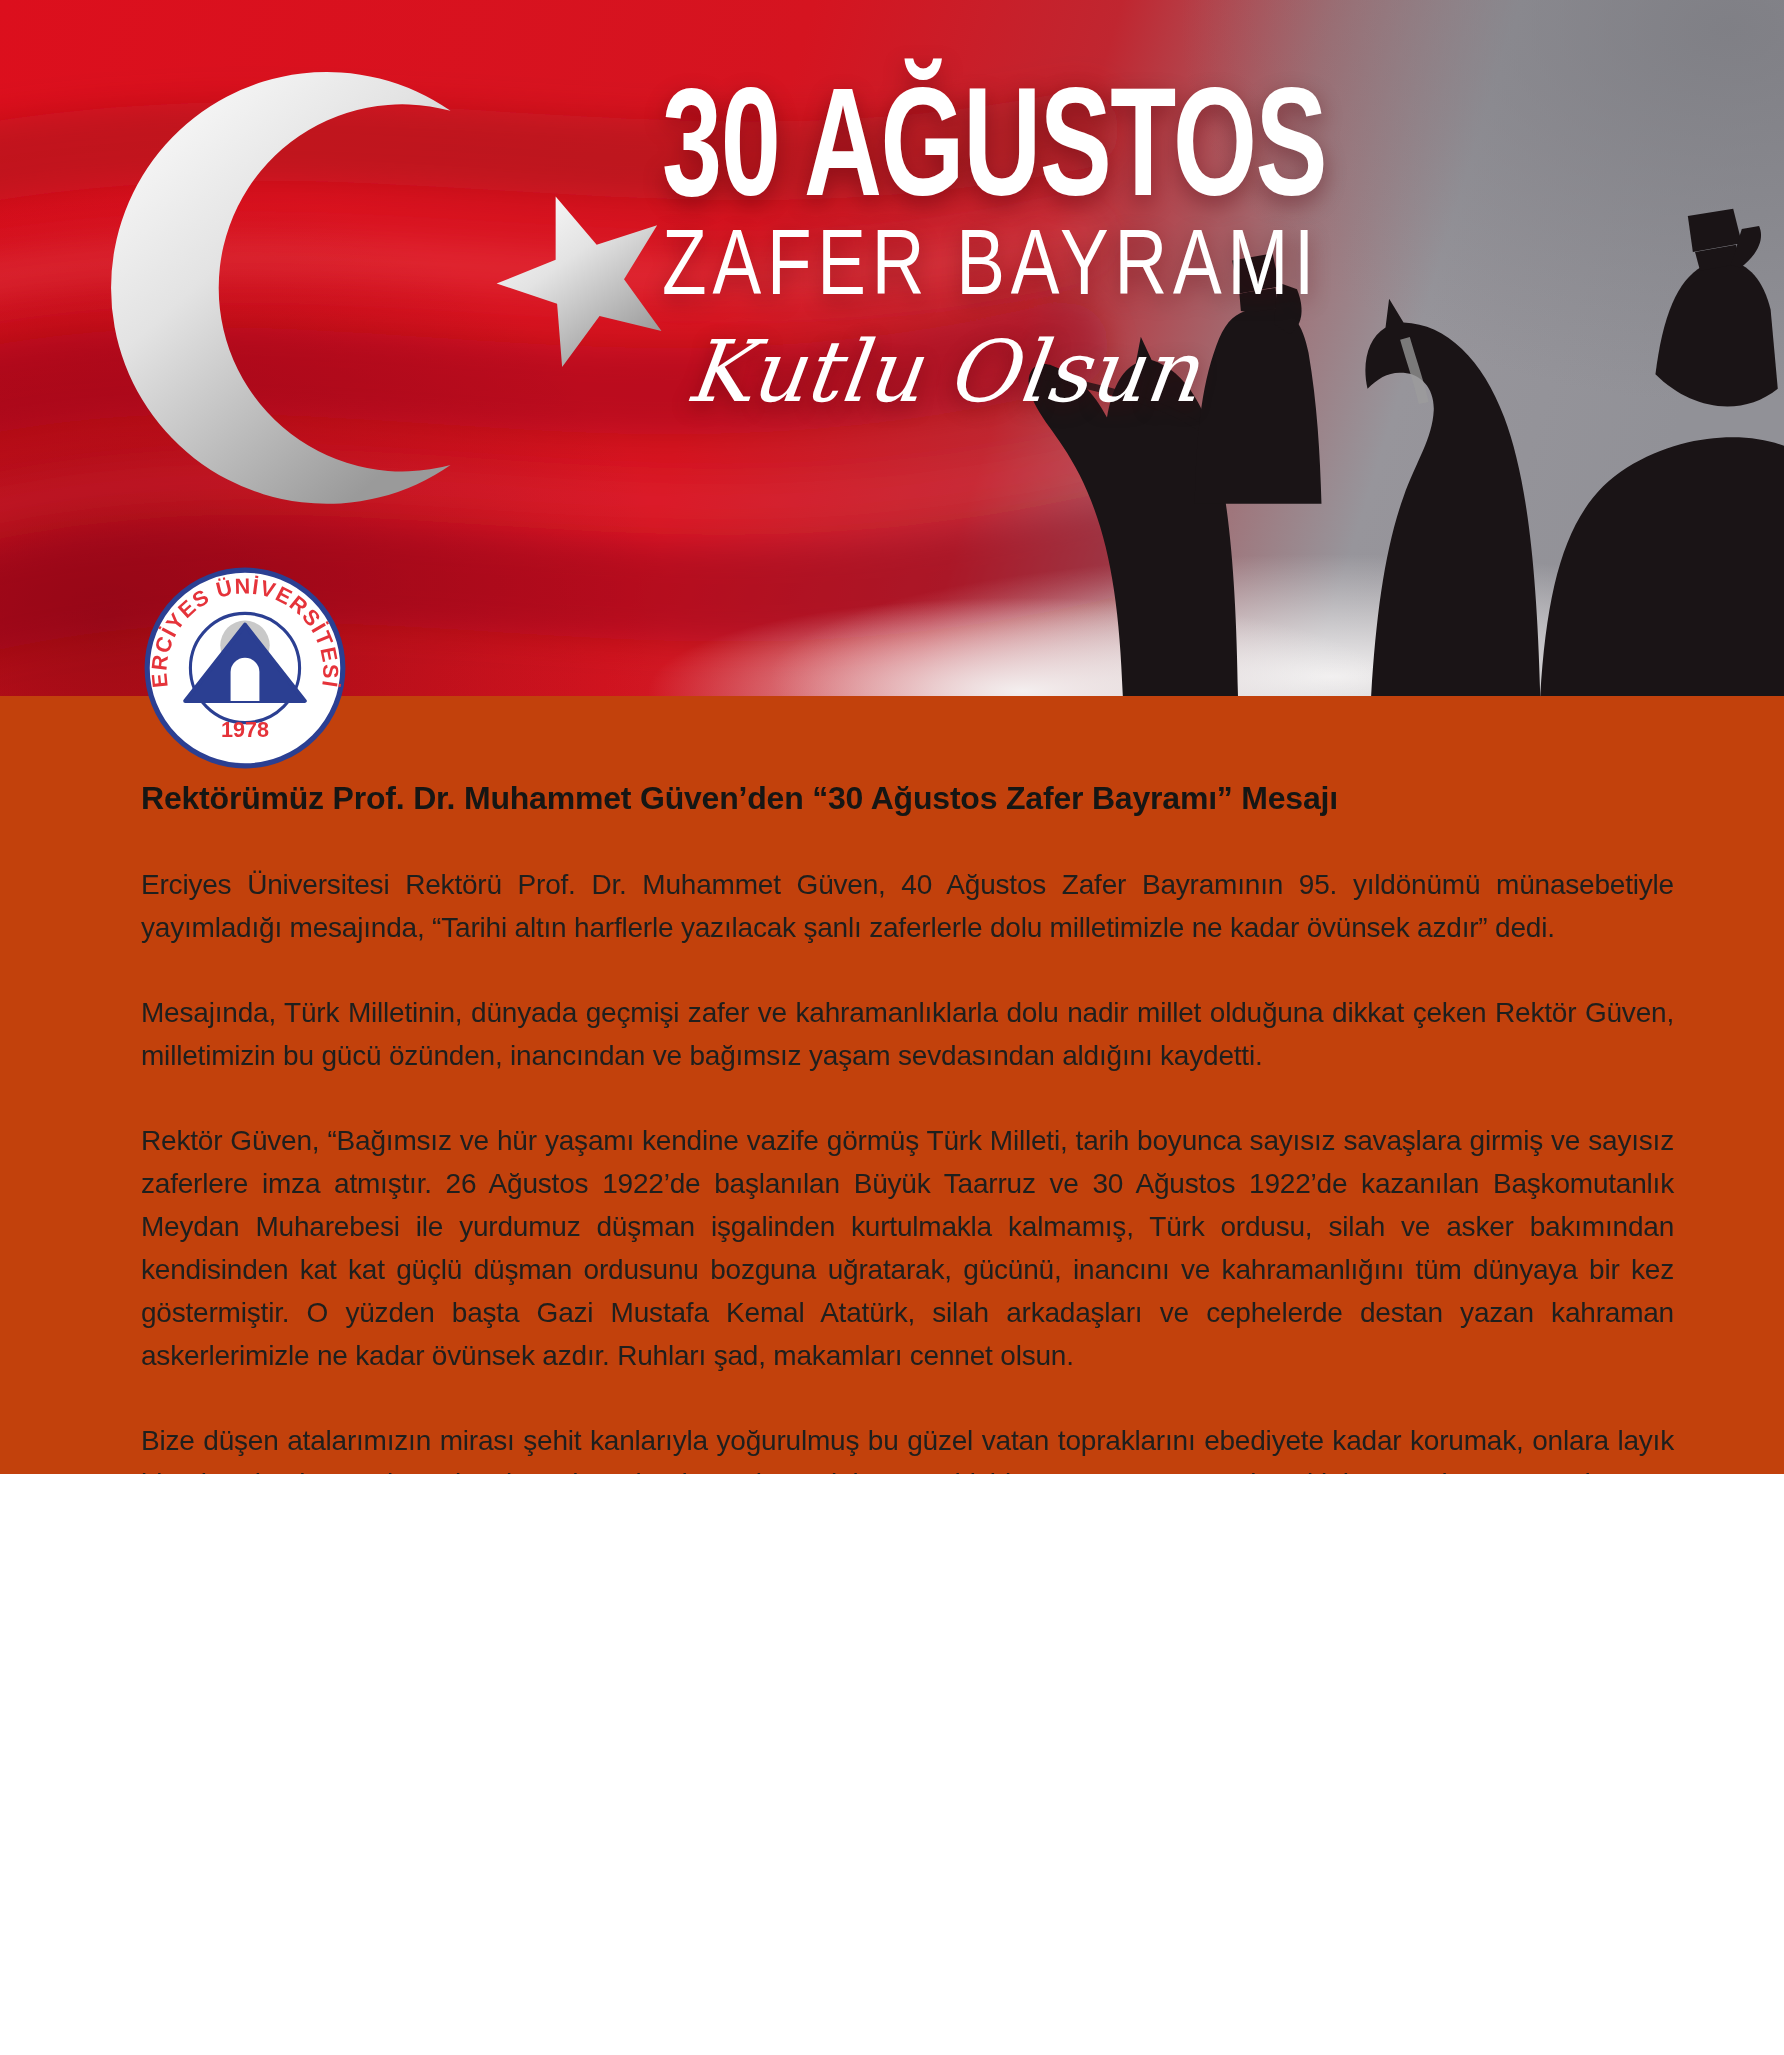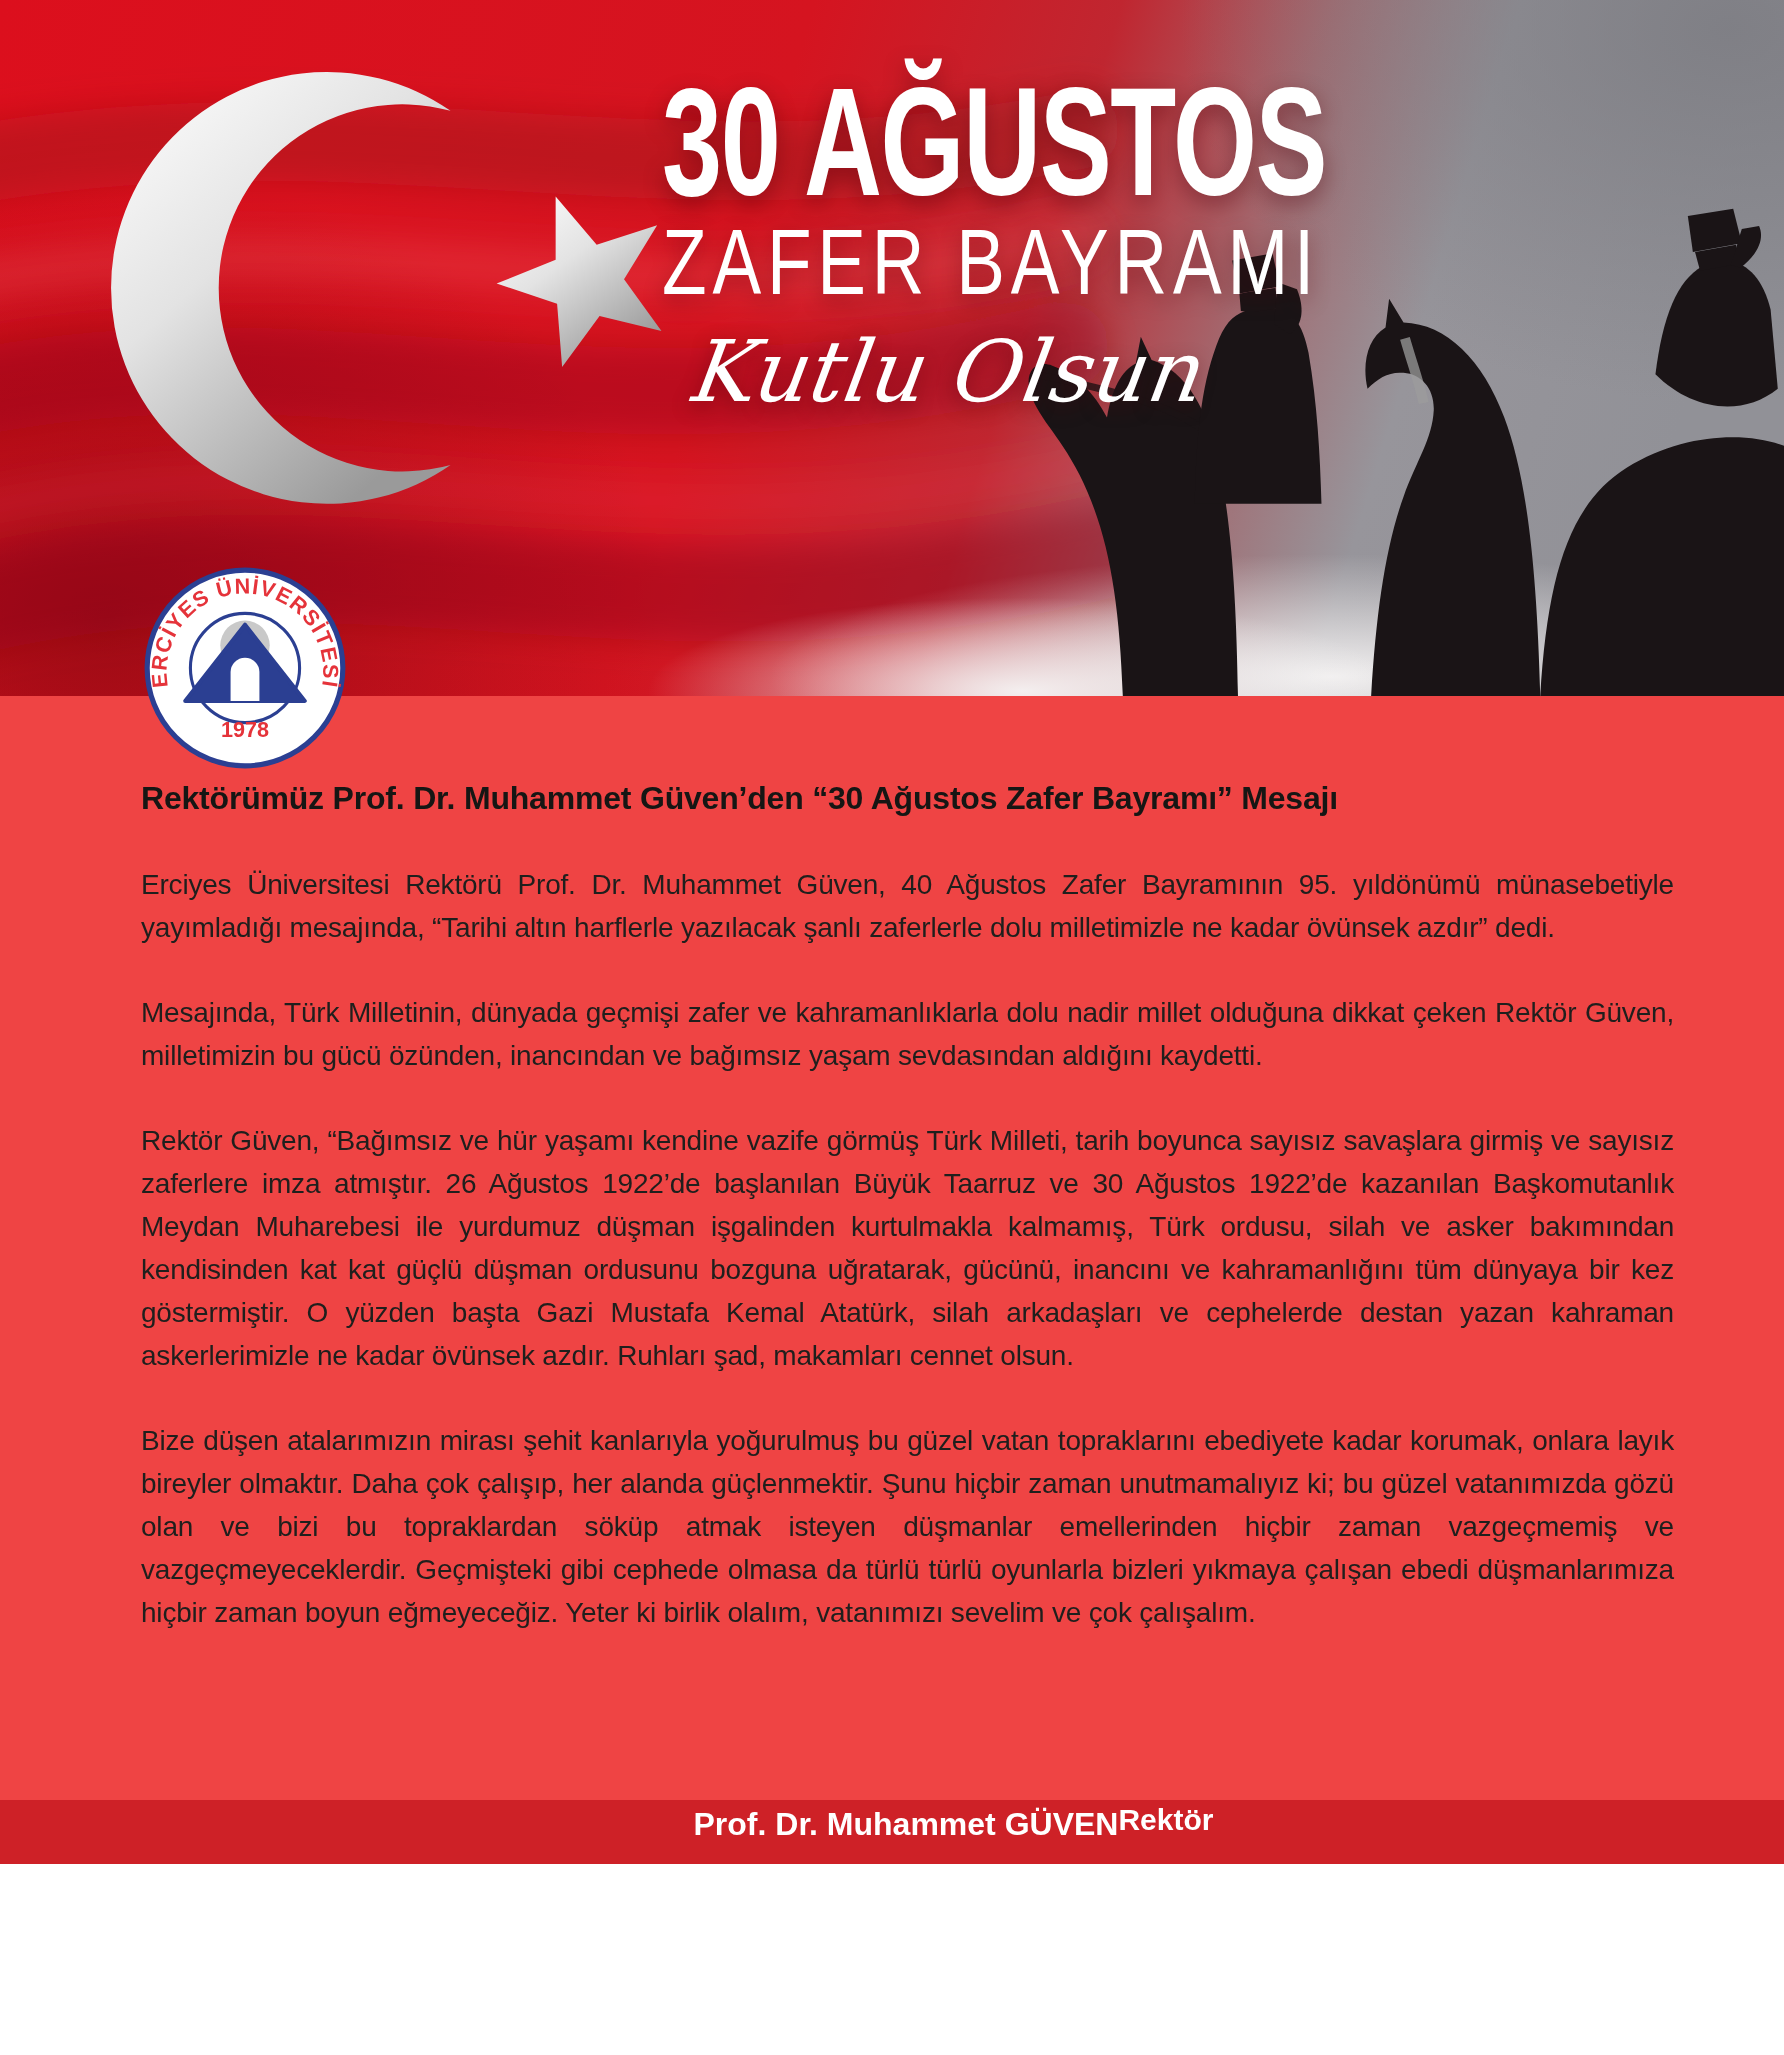--- a/index.html
+++ b/index.html
@@ -1,17 +1,17 @@
 <!DOCTYPE html>
 <html lang="tr" style="font-size:11.5px"><head>
 <meta charset="utf-8">
 <style>
   html,body{margin:0;padding:0;background:#ffffff;}
   #page{
-    position:relative;width:1785px;height:1864px;overflow:hidden;background:#ef4444;
+    position:relative;width:1785px;height:1474px;overflow:hidden;background:#c2410c;
     font-family:"Liberation Sans","DejaVu Sans",sans-serif;
   }
 
   
   .banner{position:absolute;left:0;top:0;width:1785px;height:696px;overflow:hidden;}
   .banner svg{display:block;}
   .title-block{
     position:absolute;left:662px;top:66px;width:648px;text-align:center;color:#ffffff;
     text-shadow:0 5.8px 18.7px rgba(80,0,10,.45);
   }

